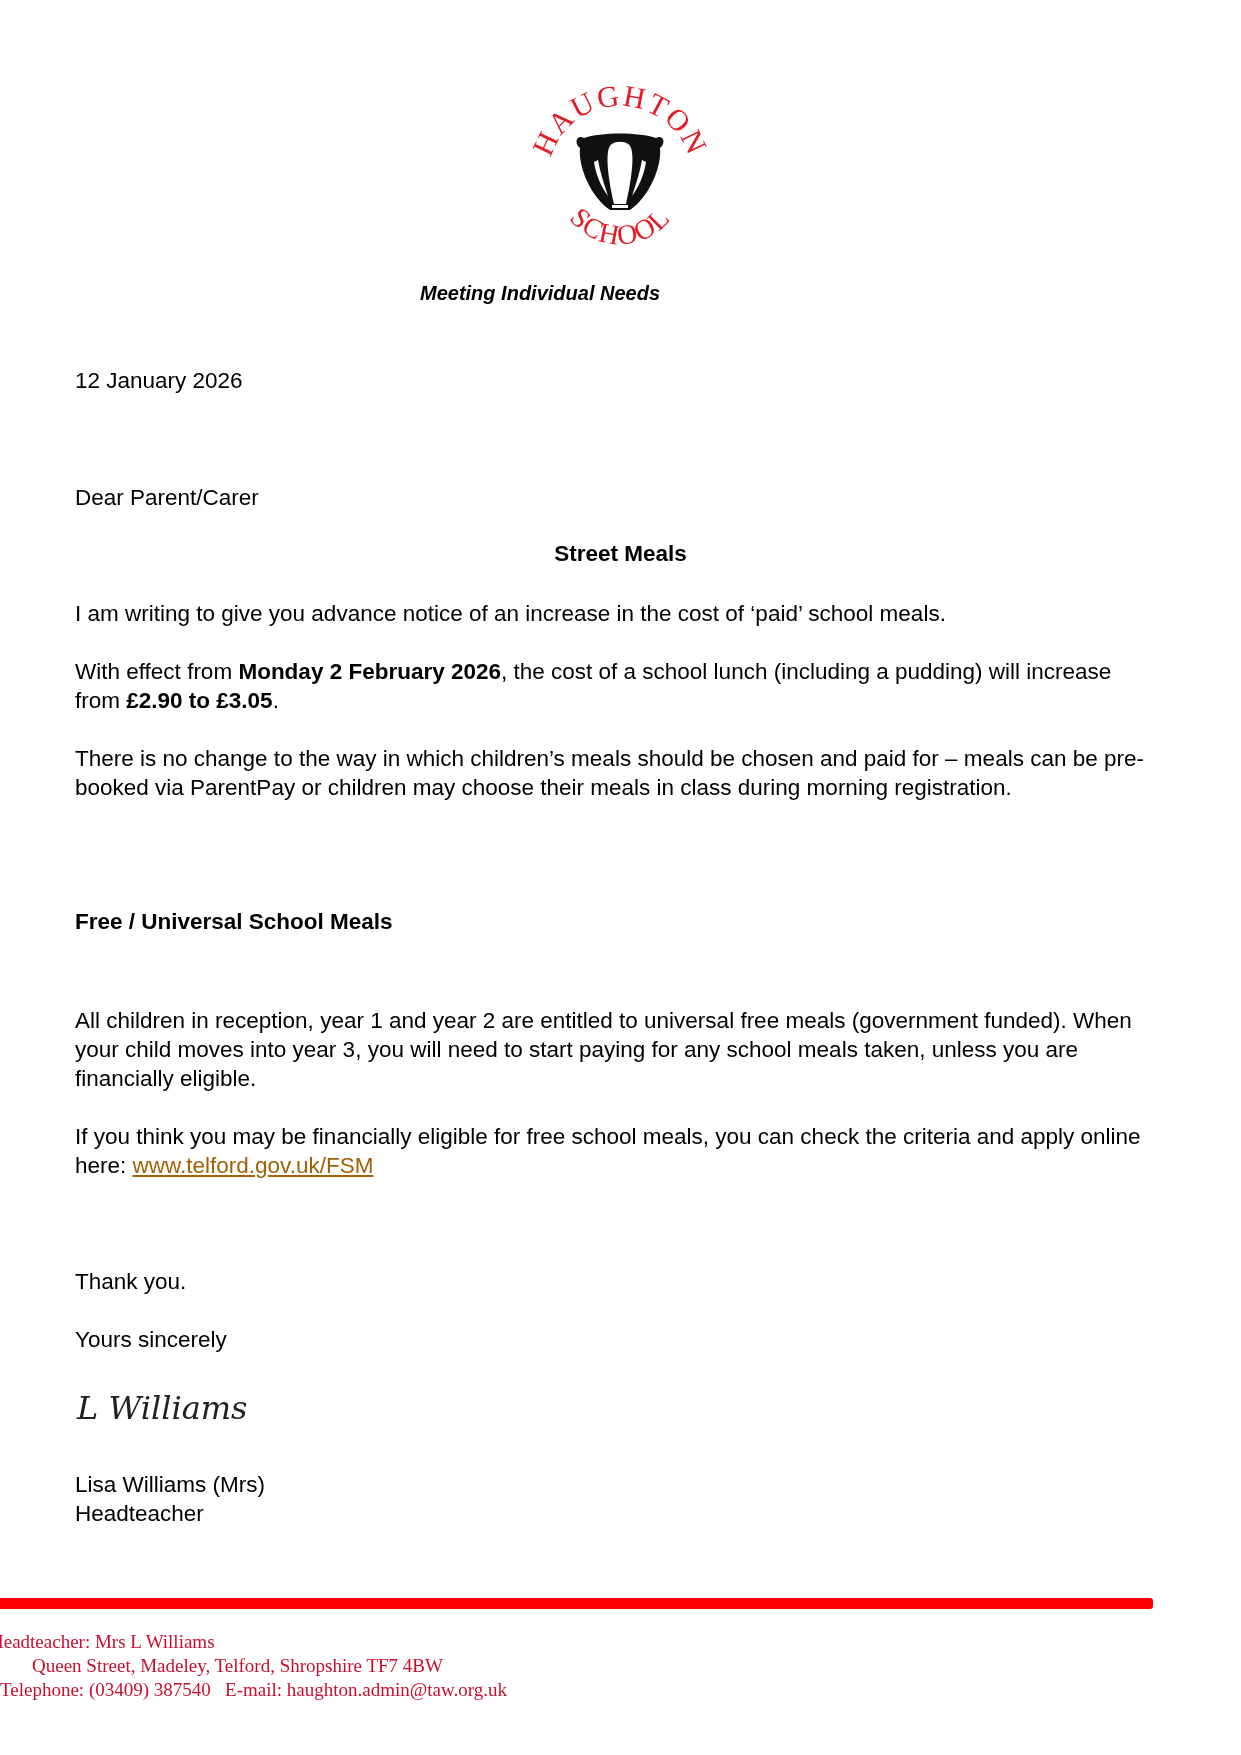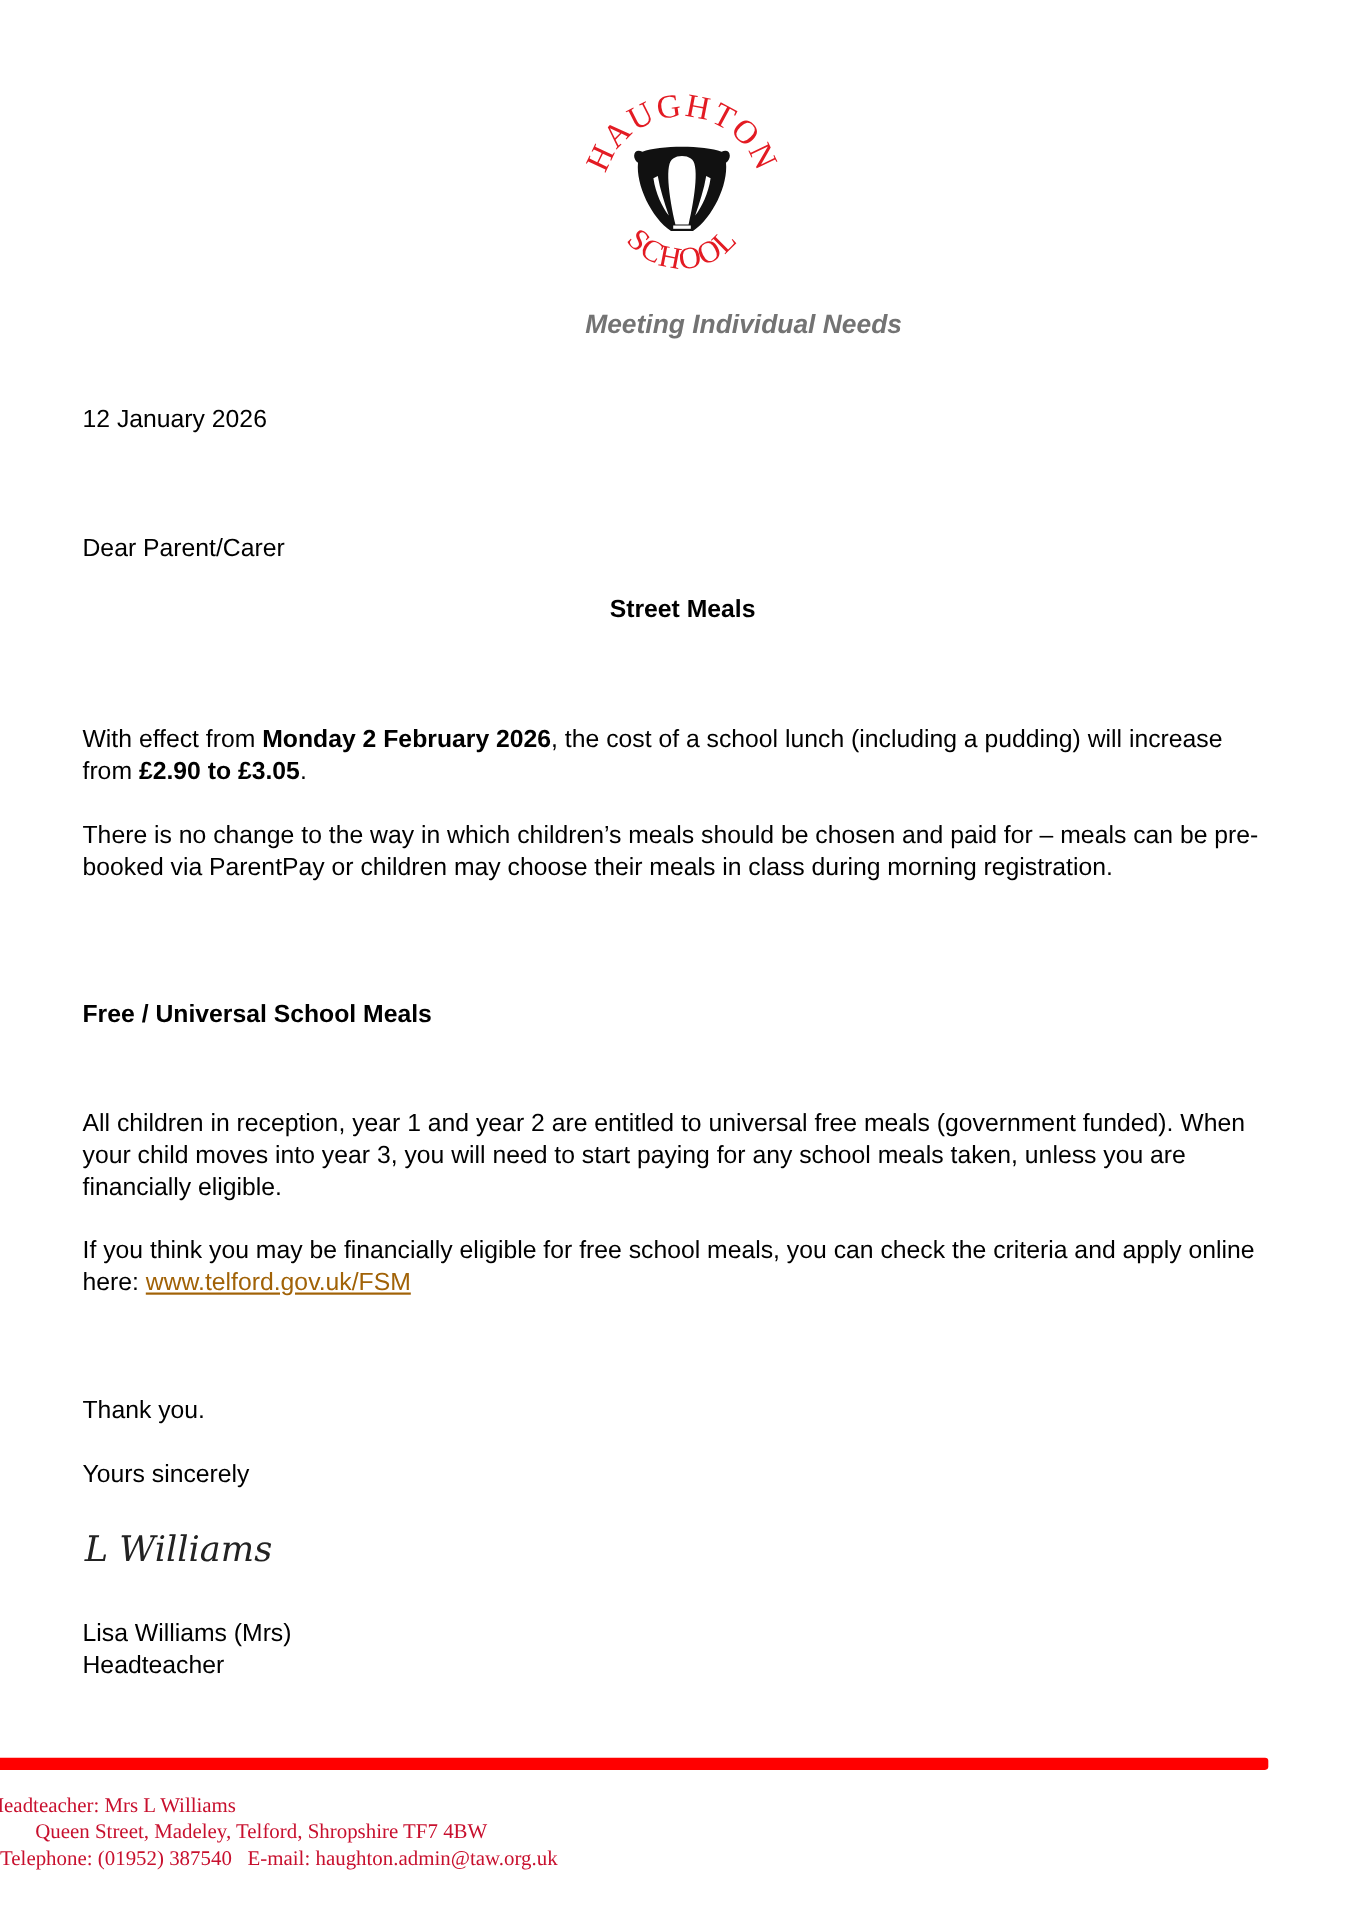--- a/index.html
+++ b/index.html
@@ -3,22 +3,22 @@
   <meta charset="utf-8">
   <style>
     html, body { margin: 0; padding: 0; background: #ffffff; }
     body { width: 1241px; height: 1755px; position: relative; overflow: hidden;
            font-family: "Liberation Sans", sans-serif; color: #000; }
     .page { position: absolute; left: 0; top: 0; width: 1241px; height: 1755px; }
 
     
     .logo { position: absolute; left: 520px; top: 78px; width: 200px; height: 190px; }
     .logo svg { width: 200px; height: 190px; display: block; }
-    .motto { position: absolute; left: 420px; top: 282px; width: 400px; text-align: right;
-             color: #737373; font-style: italic; font-weight: bold; font-size: 24px; }
+    .motto { position: absolute; left: 420px; top: 282px; width: 400px; text-align: left;
+             color: #000000; font-style: italic; font-weight: bold; font-size: 20px; }
 
     .txt { position: absolute; left: 75px; font-size: 22.5px; line-height: 29px; width: 1080px; }
     .date { top: 366px; }
     .greeting { top: 483px; }
     .heading { position: absolute; left: 0; width: 1241px; top: 541px; text-align: center;
                font-weight: bold; font-size: 22.5px; }
     .p1 { top: 599px; }
     .p2 { top: 657px; }
     .p3 { top: 744px; }
     .p4 { top: 860px; }
@@ -72,20 +72,21 @@
         <rect x="-8" y="37" width="16" height="3" fill="#fff"></rect>
       </g>
     </svg>
   </div>
   <div class="motto">Meeting Individual Needs</div>
 
   <div class="txt date">12 January 2026</div>
   <div class="txt greeting">Dear Parent/Carer</div>
   <div class="heading">Street Meals</div>
 
+  <div class="txt p1">I am writing to give you advance notice of an increase in the cost of ‘paid’ school meals.</div>
   <div class="txt p2"><span>With effect from </span><b>Monday 2 February 2026</b><span>, the cost of a school lunch (including a pudding) will increase from </span><b>£2.90 to £3.05</b><span>.</span></div>
   <div class="txt p3">There is no change to the way in which children’s meals should be chosen and paid for – meals can be pre-booked via ParentPay or children may choose their meals in class during morning registration.</div>
   <div class="txt sub">Free / Universal School Meals</div>
   <div class="txt p5">All children in reception, year 1 and year 2 are entitled to universal free meals (government funded). When your child moves into year 3, you will need to start paying for any school meals taken, unless you are financially eligible.</div>
   <div class="txt p6"><span>If you think you may be financially eligible for free school meals, you can check the criteria and apply online here: </span><a class="link">www.telford.gov.uk/FSM</a></div>
   <div class="txt p8">Thank you.</div>
   <div class="txt p9">Yours sincerely</div>
 
   <div class="sig">
     <svg viewBox="0 0 200 50">
@@ -93,14 +94,14 @@
     </svg>
   </div>
 
   <div class="txt name">Lisa Williams (Mrs)</div>
   <div class="txt role">Headteacher</div>
 
   <div class="redbar"></div>
 
   <div class="footer f1"><span>Headteacher:  Mrs L Williams</span></div>
   <div class="footer f2"><span>Queen Street, Madeley, Telford, Shropshire TF7 4BW</span></div>
-  <div class="footer f3" style="white-space: pre;">Telephone: (01952) 387540   E-mail: haughton.admin@taw.org.uk</div>
+  <div class="footer f3" style="white-space: pre;">Telephone: (03409) 387540   E-mail: haughton.admin@taw.org.uk</div>
 </div>
 
 </body></html>

